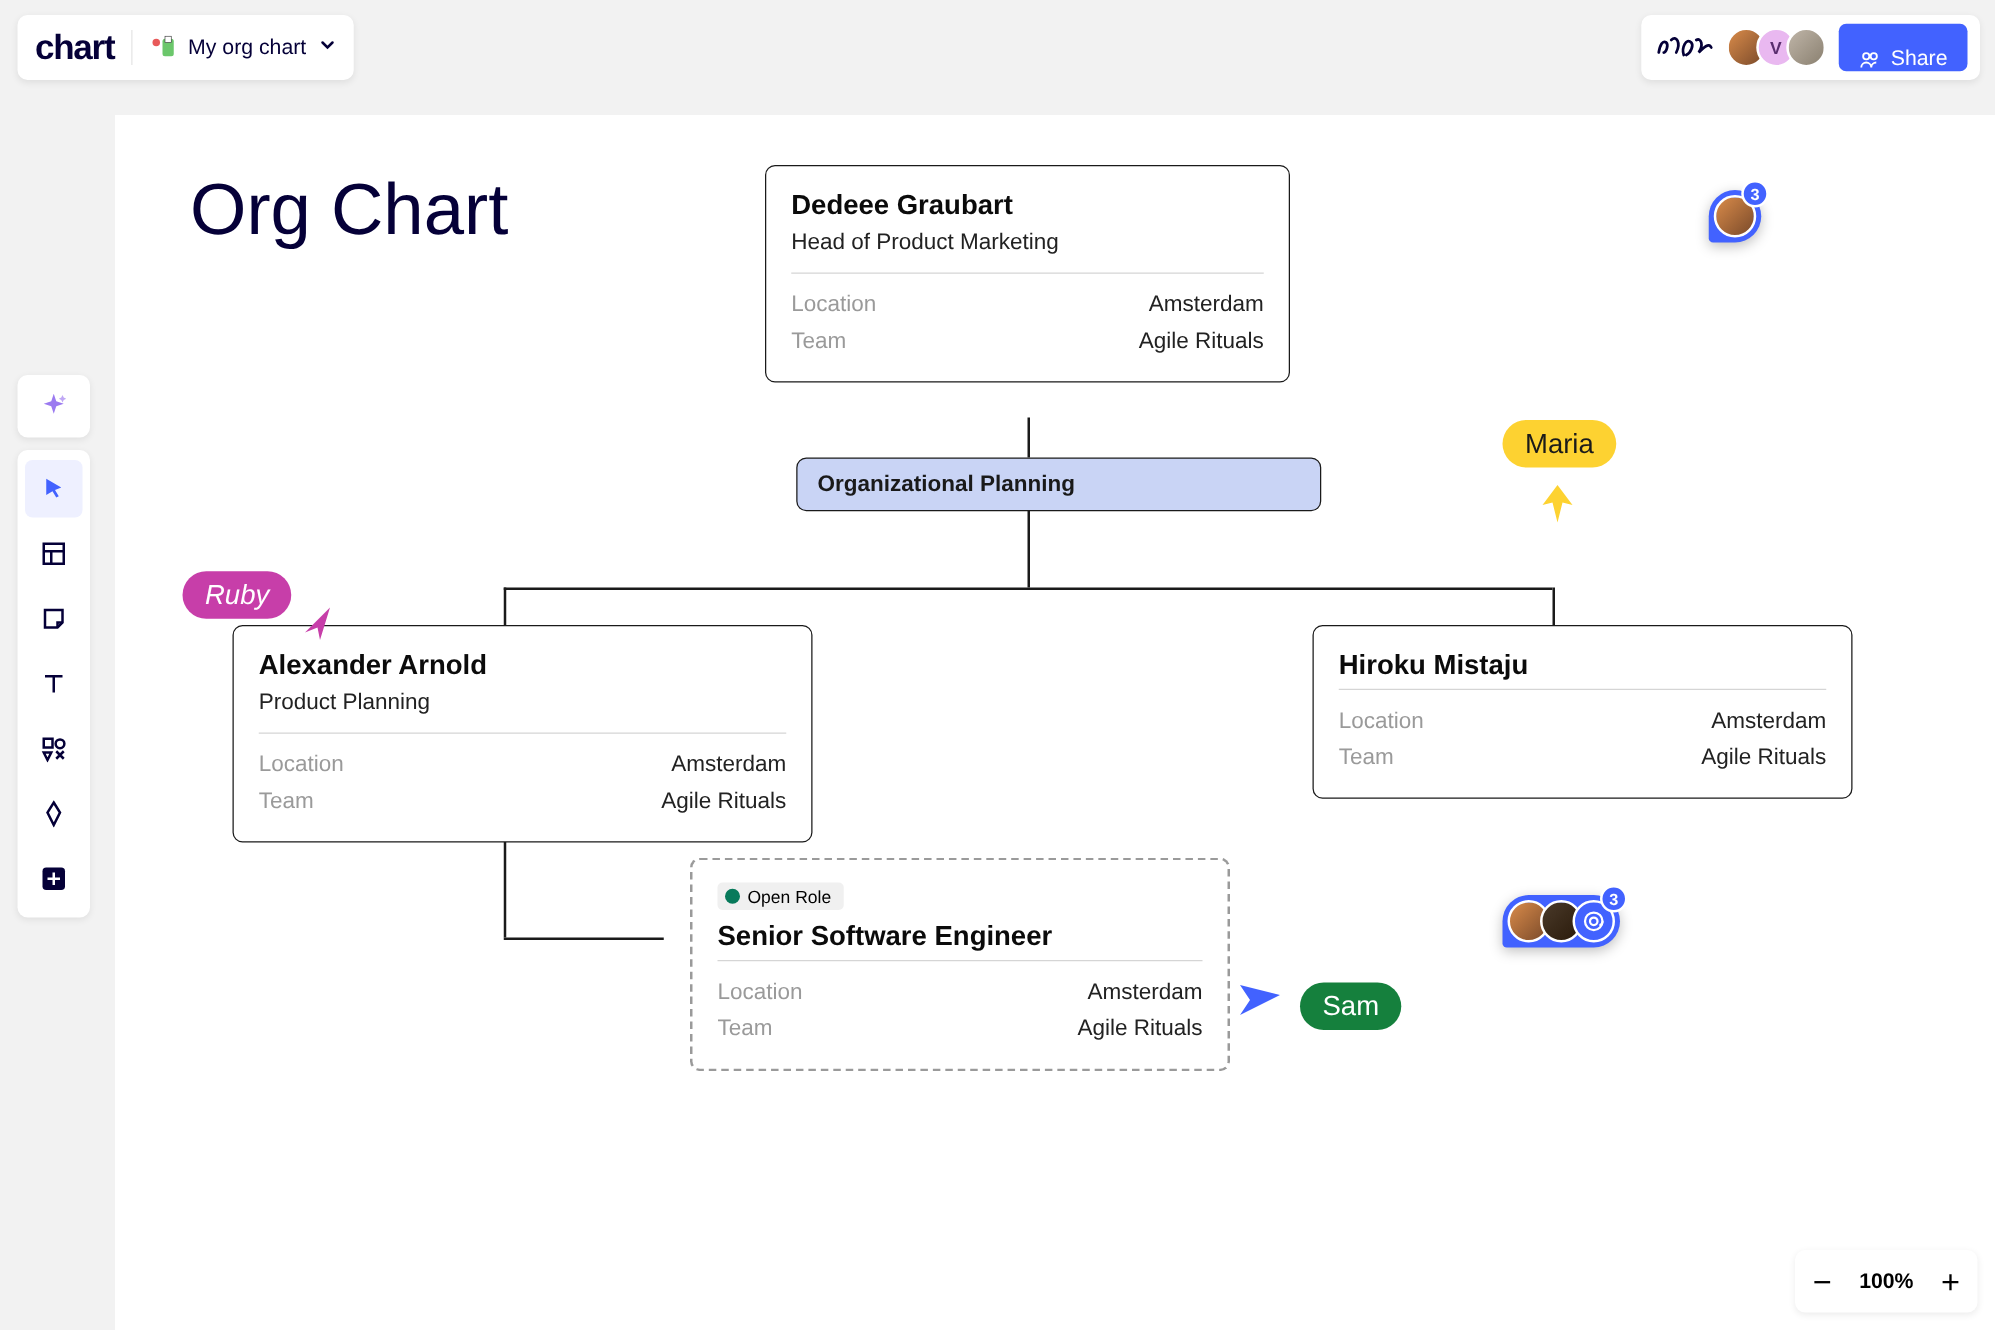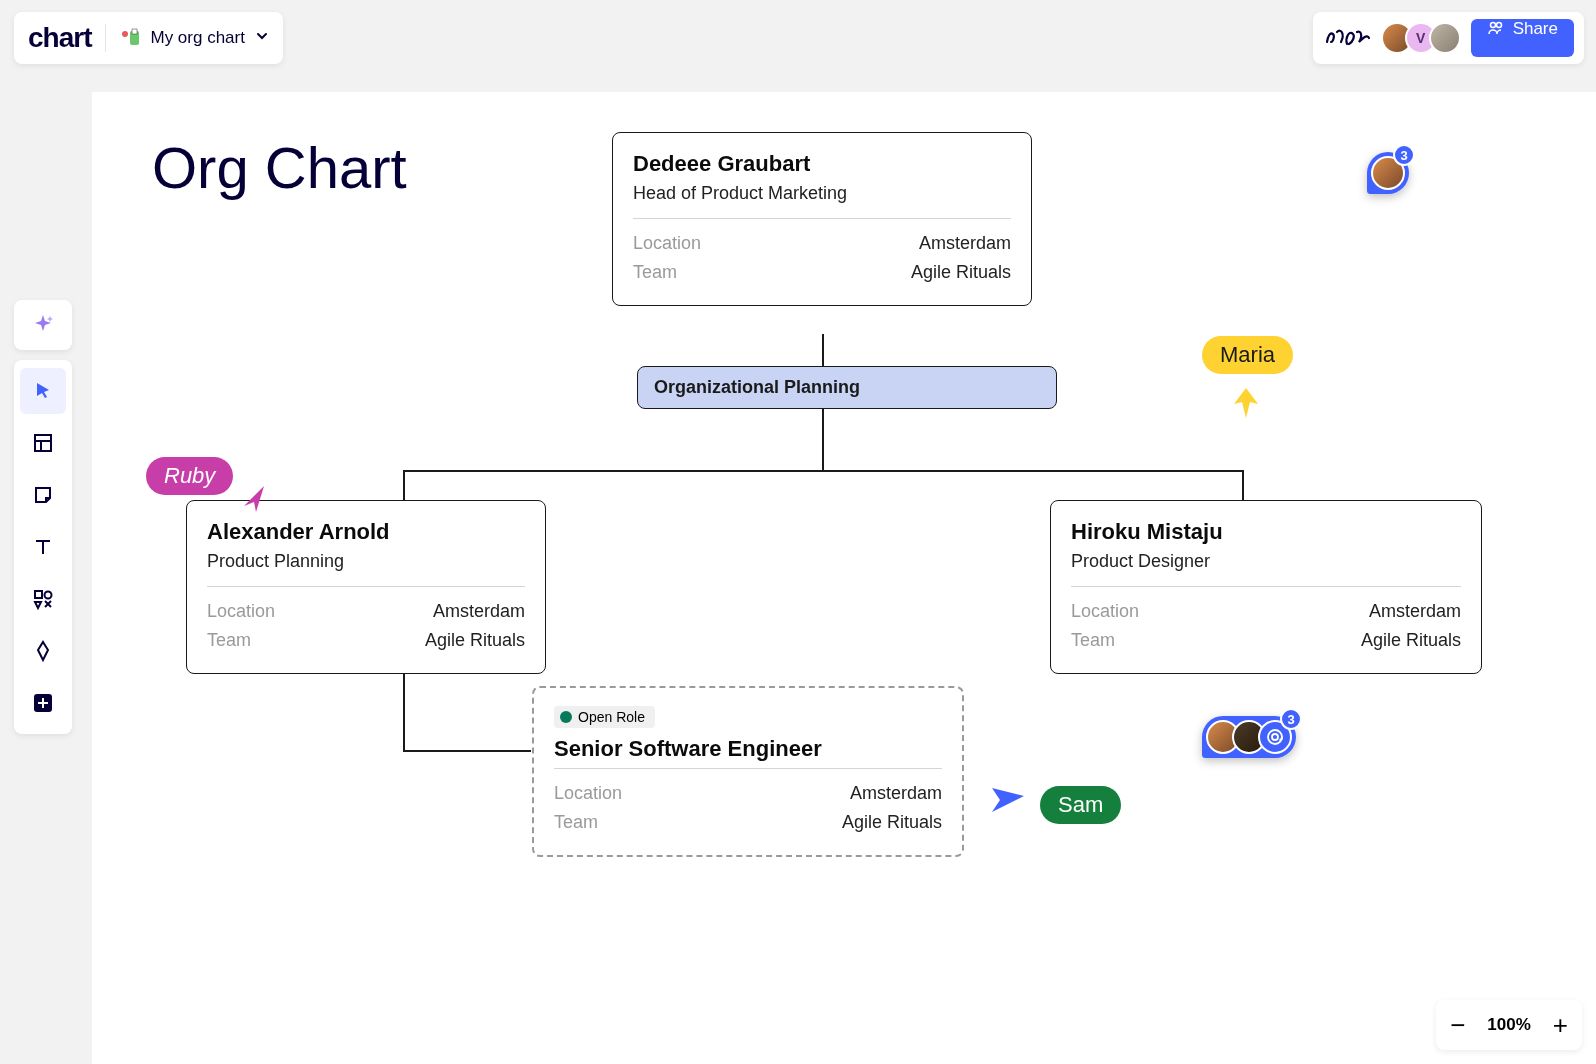--- a/index.html
+++ b/index.html
@@ -83,21 +83,21 @@
 .share-btn {
   background: #4262ff;
   color: #fff;
   border: none;
   border-radius: 6px;
   height: 38px;
   padding: 0 16px;
   font-size: 17px;
   font-weight: 500;
   display: flex;
-  align-items: flex-start;
+  align-items: flex-end;
   gap: 8px;
   cursor: pointer;
 }
 
 
 .toolbox {
   position: absolute;
   left: 14px;
   top: 300px;
   width: 58px;
@@ -407,49 +407,48 @@
       <span class="value">Amsterdam</span>
     </div>
     <div class="card-row">
       <span class="label">Team</span>
       <span class="value">Agile Rituals</span>
     </div>
   </div>
 
   <div class="midlabel" style="left:520px; top:274px; width:420px; text-align:left;margin-left:25px;">Organizational Planning</div>
 
-  <div class="card" style="left:94px; top:408px; width:360px;">
+  <div class="card" style="left:94px; top:408px; width:464px;">
     <div class="card-name">Alexander Arnold</div>
     <div class="card-role">Product Planning</div>
     <div class="card-hr"></div>
     <div class="card-row">
       <span class="label">Location</span>
       <span class="value">Amsterdam</span>
     </div>
     <div class="card-row">
       <span class="label">Team</span>
       <span class="value">Agile Rituals</span>
     </div>
   </div>
 
   <div class="card" style="left:958px; top:408px; width:432px;">
     <div class="card-name">Hiroku Mistaju</div>
-    <div class="card-role">Product Designer</div>
     <div class="card-hr"></div>
     <div class="card-row">
       <span class="label">Location</span>
       <span class="value">Amsterdam</span>
     </div>
     <div class="card-row">
       <span class="label">Team</span>
       <span class="value">Agile Rituals</span>
     </div>
   </div>
 
-  <div class="dashed-card" style="left:440px; top:594px; width:432px;">
+  <div class="dashed-card" style="left:460px; top:594px; width:432px;">
     <div class="open-badge">
       <span class="open-dot"></span>
       <span>Open Role</span>
     </div>
     <div class="card-name">Senior Software Engineer</div>
     <div class="card-hr"></div>
     <div class="card-row">
       <span class="label">Location</span>
       <span class="value">Amsterdam</span>
     </div>

